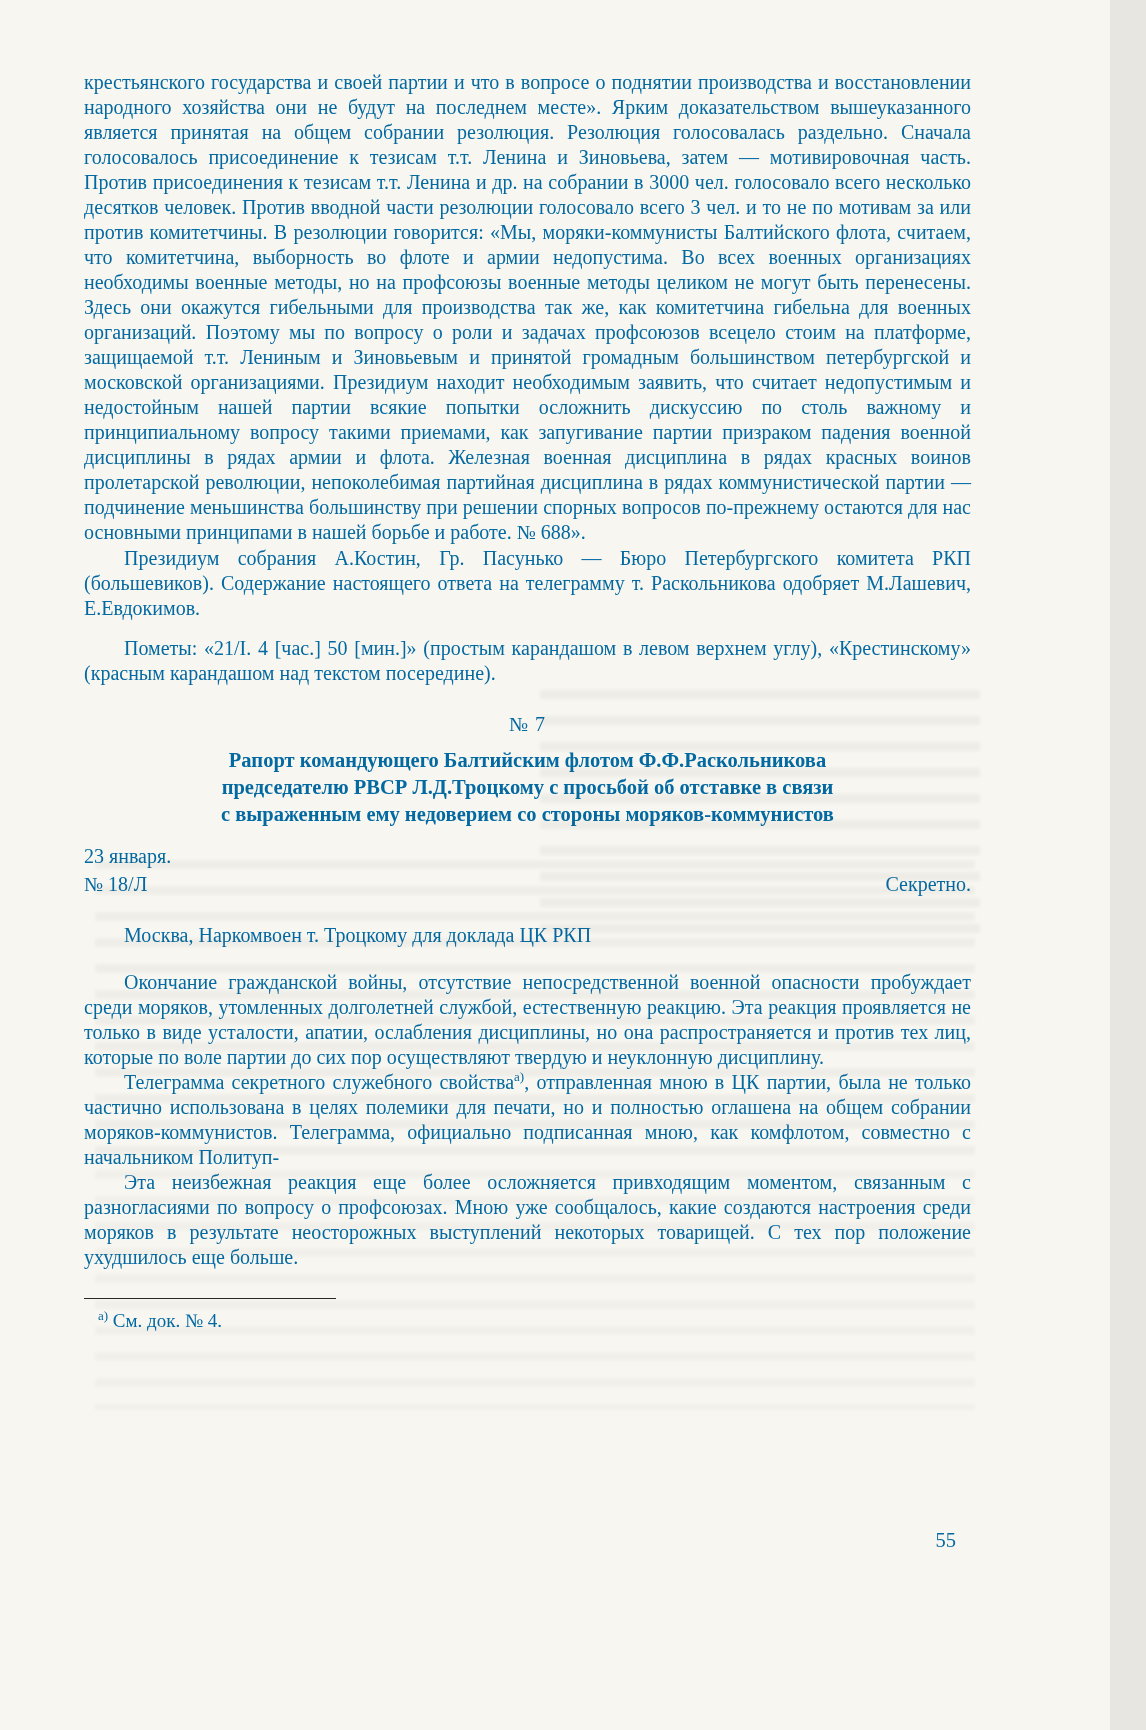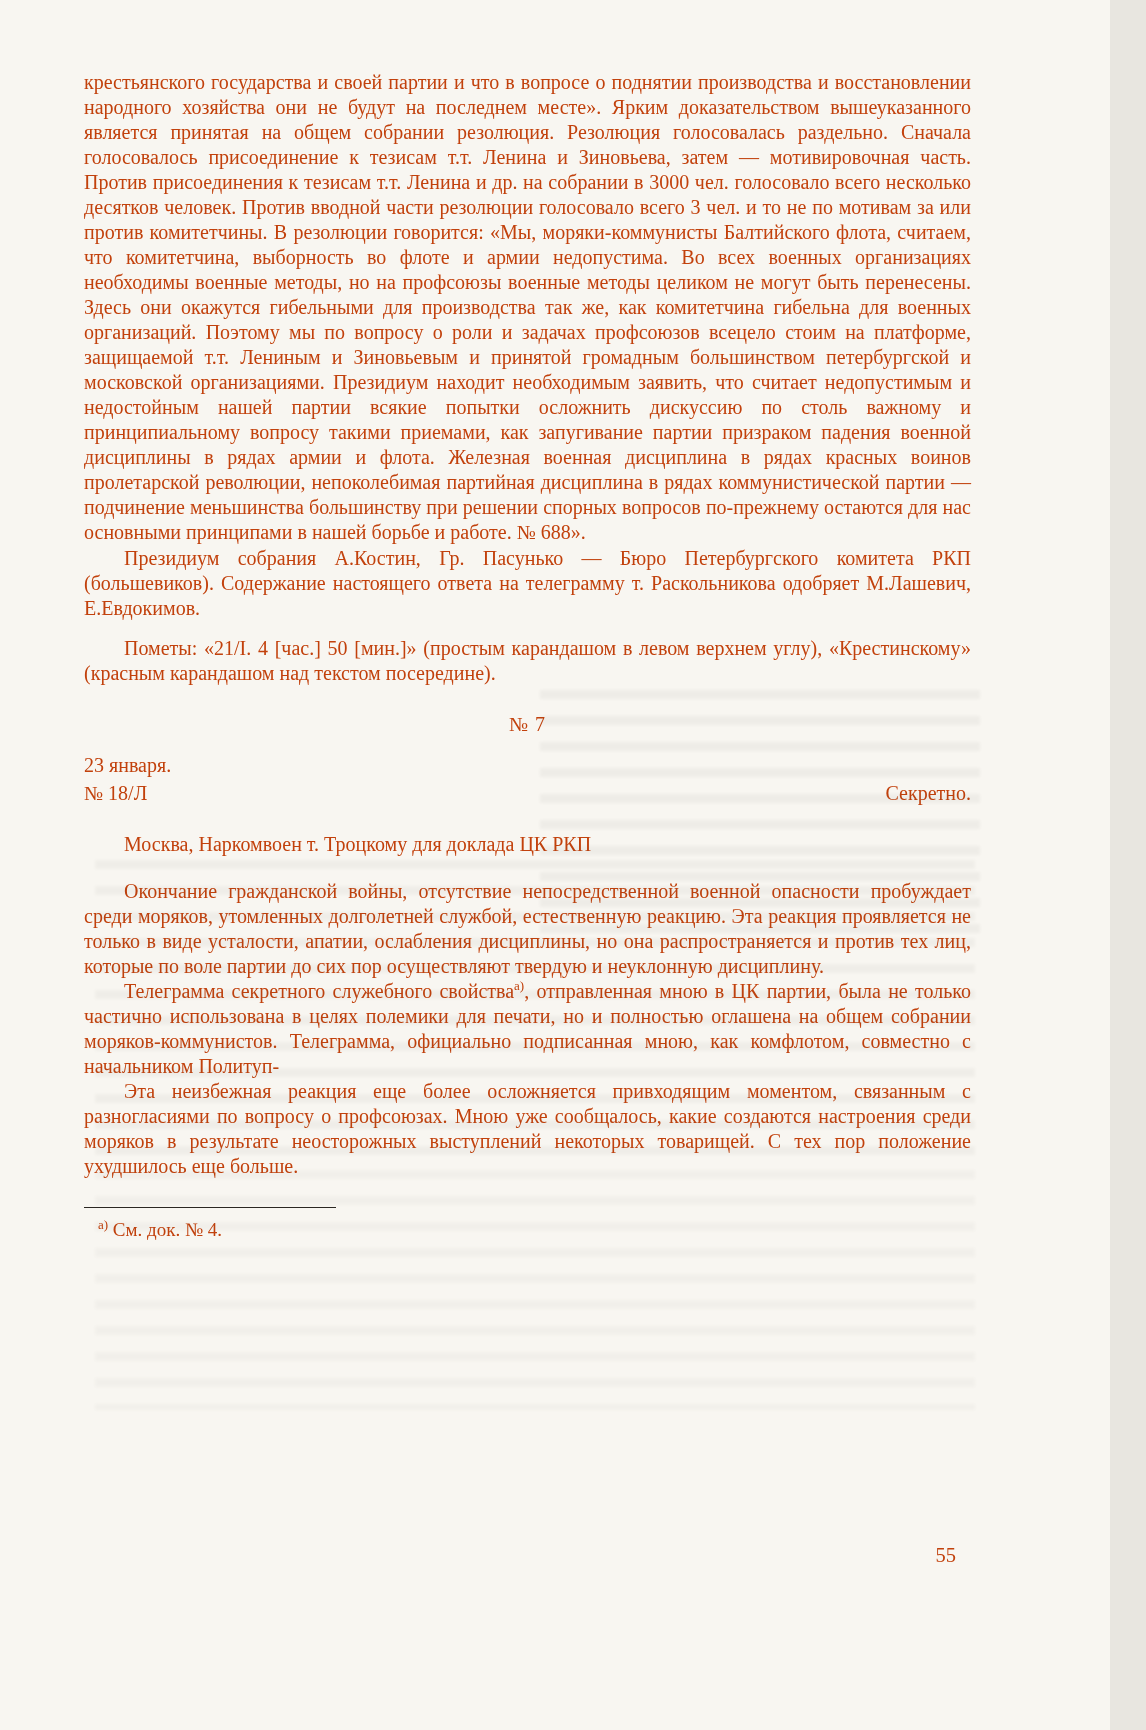--- a/index.html
+++ b/index.html
@@ -6,21 +6,21 @@
     margin: 0;
     padding: 0;
     background: #e8e6e0;
   }
   .page {
     position: relative;
     width: 1110px;
     height: 1730px;
     box-sizing: border-box;
     background: #f8f6f1;
-    color: #c2410c;
+    color: #0369a1;
     font-family: "Liberation Serif", "DejaVu Serif", serif;
     font-size: 20px;
     line-height: 25px;
     padding: 70px 139px 0 84px;
     overflow: hidden;
   }
   p { margin: 0; }
   .jp {
     text-align: justify;
     text-indent: 40px;
@@ -67,21 +67,21 @@
     margin-top: 28px;
   }
   .footnote {
     margin-top: 9px;
     padding-left: 14px;
     font-size: 19px;
   }
   .page-number {
     position: absolute;
     right: 154px;
-    bottom: 162px;
+    bottom: 177px;
     font-size: 20.5px;
   }
   
   .bleed {
     position: absolute;
     opacity: 0.05;
     filter: blur(1.6px);
     background: repeating-linear-gradient(180deg, #4a463f 0 9px, transparent 9px 26px);
     pointer-events: none;
   }
@@ -100,20 +100,25 @@
 
   <section>
     <p class="jp no-indent">крестьянского государства и своей партии и что в вопросе о поднятии производства и восстановлении народного хозяйства они не будут на последнем месте». Ярким доказательством вышеуказанного является принятая на общем собрании резолюция. Резолюция голосовалась раздельно. Сначала голосовалось присоединение к тезисам т.т. Ленина и Зиновьева, затем — мотивировочная часть. Против присоединения к тезисам т.т. Ленина и др. на собрании в 3000 чел. голосовало всего несколько десятков человек. Против вводной части резолюции голосовало всего 3 чел. и то не по мотивам за или против комитетчины. В резолюции говорится: «Мы, моряки-коммунисты Балтийского флота, считаем, что комитетчина, выборность во флоте и армии недопустима. Во всех военных организациях необходимы военные методы, но на профсоюзы военные методы целиком не могут быть перенесены. Здесь они окажутся гибельными для производства так же, как комитетчина гибельна для военных организаций. Поэтому мы по вопросу о роли и задачах профсоюзов всецело стоим на платформе, защищаемой т.т. Лениным и Зиновьевым и принятой громадным большинством петербургской и московской организациями. Президиум находит необходимым заявить, что считает недопустимым и недостойным нашей партии всякие попытки осложнить дискуссию по столь важному и принципиальному вопросу такими приемами, как запугивание партии призраком падения военной дисциплины в рядах армии и флота. Железная военная дисциплина в рядах красных воинов пролетарской революции, непоколебимая партийная дисциплина в рядах коммунистической партии — подчинение меньшинства большинству при решении спорных вопросов по-прежнему остаются для нас основными принципами в нашей борьбе и работе. № 688».</p>
     <p class="jp presidium">Президиум собрания А.Костин, Гр. Пасунько — Бюро Петербургского комитета РКП (большевиков). Содержание настоящего ответа на телеграмму т. Раскольникова одобряет М.Лашевич, Е.Евдокимов.</p>
     <p class="jp pometa">Пометы: «21/I. 4 [час.] 50 [мин.]» (простым карандашом в левом верхнем углу), «Крестинскому» (красным карандашом над текстом посередине).</p>
   </section>
 
   <section>
     <div class="doc-number">№ 7</div>
 
+    <div class="doc-title">
+      <div>Рапорт командующего Балтийским флотом Ф.Ф.Раскольникова</div>
+      <div>председателю РВСР Л.Д.Троцкому с просьбой об отставке в связи</div>
+      <div>с выраженным ему недоверием со стороны моряков-коммунистов</div>
+    </div>
 
     <div class="date-line">23 января.</div>
 
     <div class="ref-row">
       <span>№ 18/Л</span>
       <span>Секретно.</span>
     </div>
 
     <p class="addressee">Москва, Наркомвоен т. Троцкому для доклада ЦК РКП</p>
 

